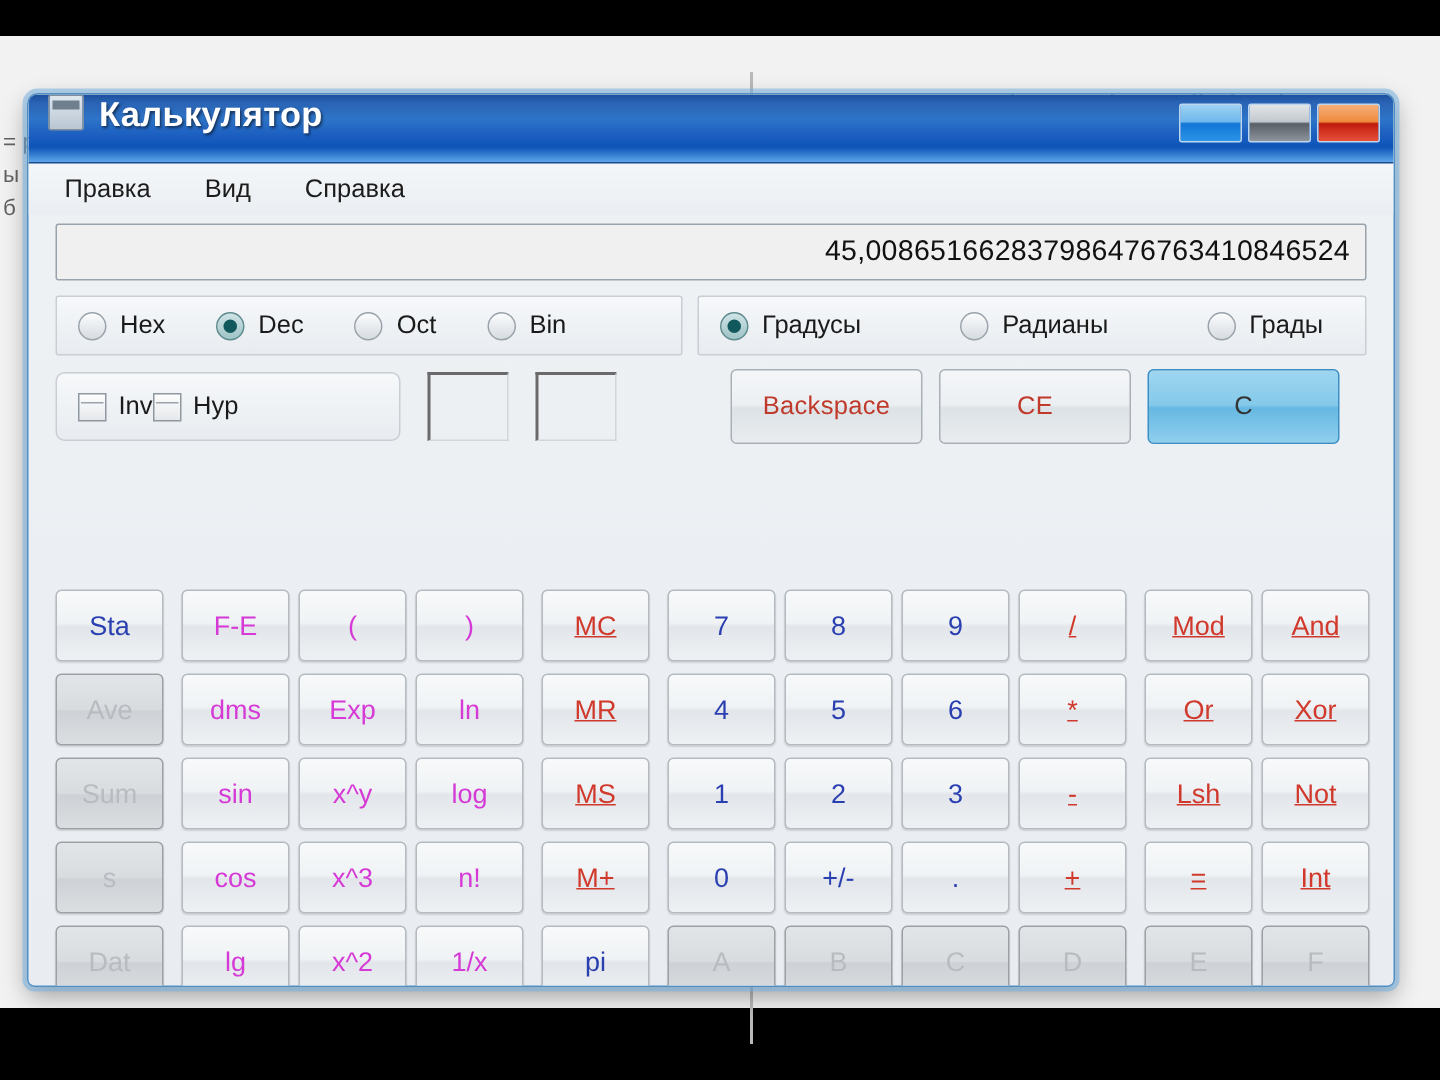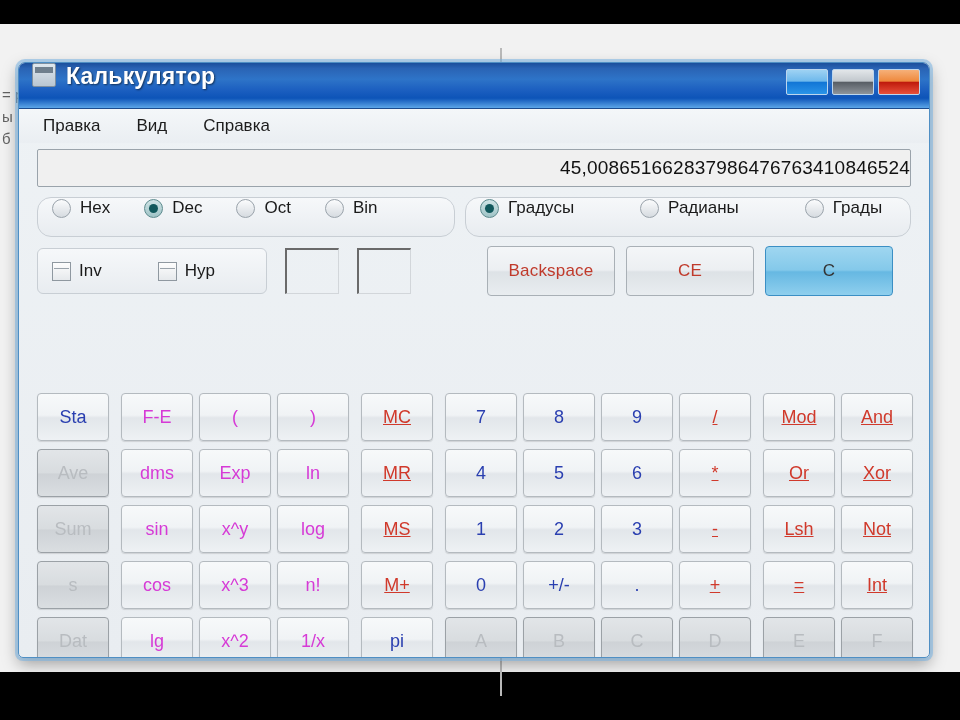--- a/index.html
+++ b/index.html
@@ -117,36 +117,37 @@
   }
   
   #display {
     margin: 6px 18px 0 18px;
     height: 38px;
     background: #f0f0f0;
     border: 1px solid #9aa3ab;
     border-radius: 2px;
     display: flex; align-items: center;
     justify-content: flex-end;
+    padding-right: 10px;
     font-size: 19px;
     color: #111;
     letter-spacing: 0.2px;
     overflow: hidden;
   }
   
   #opts-row {
     display: flex;
     margin: 10px 18px 0 18px;
     gap: 10px;
   }
   .opt-group {
     background: linear-gradient(#f6f8fa, #e8ecf0);
     border: 1px solid #c8ced4;
-    border-radius: 14px;
-    display: flex; align-items: flex-start;
+    border-radius: 2px;
+    display: flex; align-items: center;
     height: 40px;
   }
   #base-group { width: 418px; padding-left: 14px; gap: 34px; }
   #angle-group { flex: 1; padding-left: 14px; gap: 66px; }
   .radio {
     display: flex; align-items: center; gap: 9px;
     font-size: 17px; color: #1a1a1a;
   }
   .radio .dot {
     width: 19px; height: 19px;
@@ -171,21 +172,21 @@
     display: flex; align-items: center;
     margin: 9px 18px 0 18px;
     gap: 10px;
   }
   #chk-group {
     width: 230px; height: 46px;
     background: linear-gradient(#f6f8fa, #e8ecf0);
     border: 1px solid #c8ced4;
     border-radius: 6px;
     display: flex; align-items: center;
-    padding-left: 14px; gap: 56px;
+    padding-left: 14px; 
   }
   .chk { display: flex; align-items: center; gap: 8px; font-size: 17px; color: #1a1a1a; }
   .chk .box {
     width: 19px; height: 19px;
     background: linear-gradient(#fdfdfd, #e6e9ec);
     border: 1px solid #8f98a0;
     position: relative;
     flex: 0 0 auto;
   }
   .chk .box:after {

